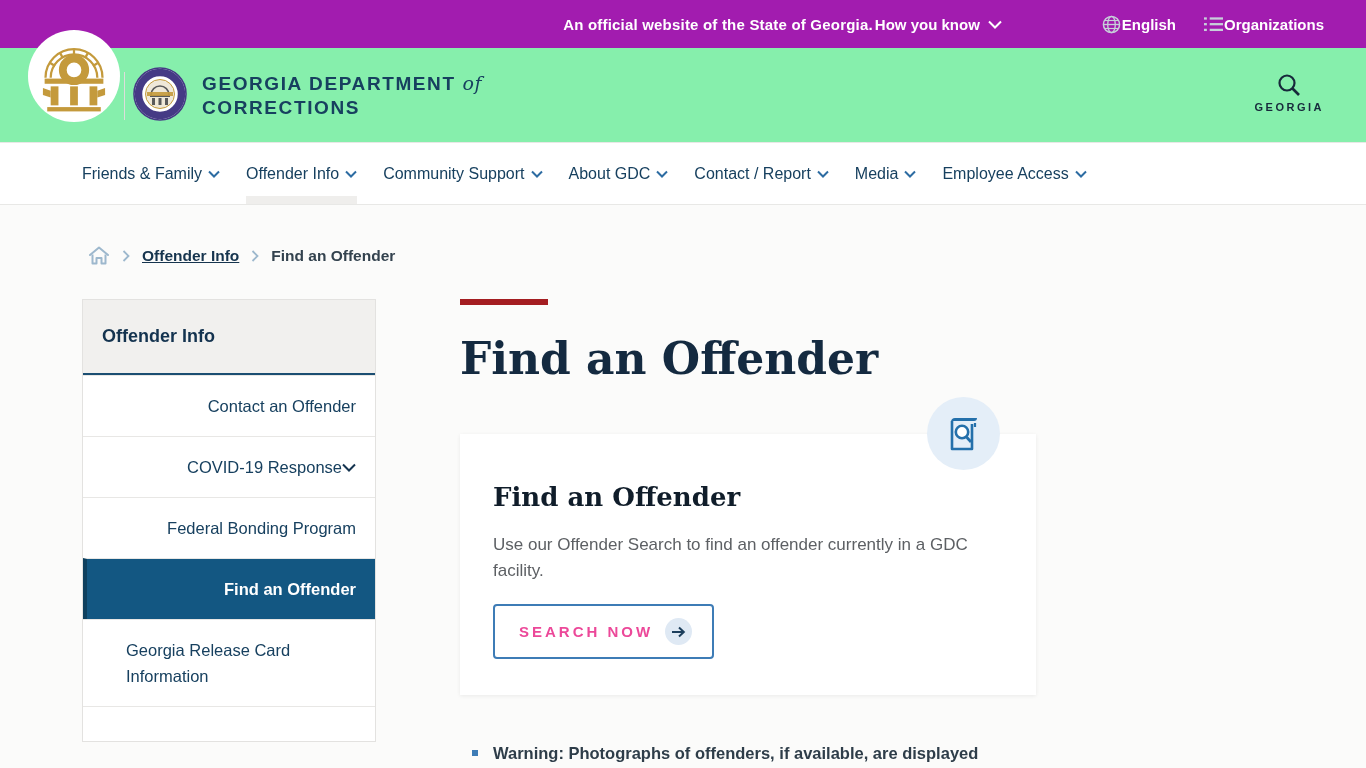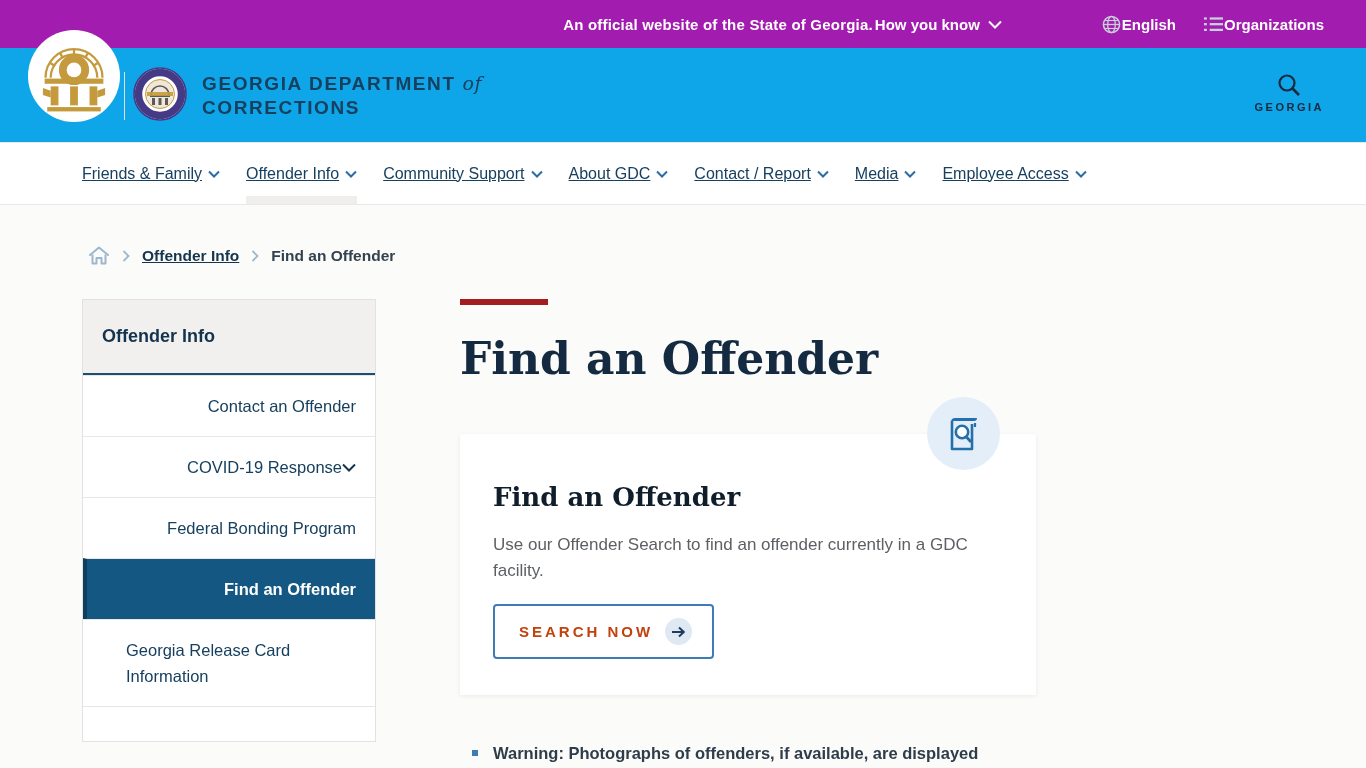--- a/index.html
+++ b/index.html
@@ -9,37 +9,37 @@
   
   .topbar { height:48px; background:#a21caf; display:flex; align-items:center; justify-content:flex-end;
             padding:0 42px; color:#ffffff; position:relative; z-index:1; }
   .topbar .official { font-size:15px; font-weight:bold; letter-spacing:.2px; }
   .howknow { display:flex; align-items:center; gap:8px; margin-left:2px; margin-right:72px; cursor:pointer; }
   .howknow span { font-size:15px; font-weight:bold; }
   .top-link { display:flex; align-items:center; gap:1px; margin-left:28px; cursor:pointer; }
   .top-link span { font-size:15px; font-weight:bold; }
 
   
-  .header { height:95px; background:#0ea5e9; border-bottom:1px solid #e8e8e6; position:relative; }
+  .header { height:95px; background:#86efac; border-bottom:1px solid #e8e8e6; position:relative; }
   .logo-circle { position:absolute; left:28px; top:-18px; width:92px; height:92px; background:#ffffff;
                  border-radius:50%; z-index:2; display:flex; align-items:center; justify-content:center; }
   .logo-divider { position:absolute; left:124px; top:24px; height:48px; width:1px; background:#dddddb; }
   .seal { position:absolute; left:133px; top:19px; }
   .agency { position:absolute; left:202px; top:23px; line-height:24px; }
   .agency .ln { font-size:19px; font-weight:bold; letter-spacing:1.6px; color:#17405f; }
   .agency .of { font-family:"DejaVu Serif", serif; font-style:italic; font-weight:normal; letter-spacing:.5px;
                 text-transform:none; font-size:19px; }
   .hdr-search { position:absolute; right:42px; top:24px; display:flex; flex-direction:column; align-items:center;
                 gap:3px; cursor:pointer; }
   .hdr-search .lbl { font-size:11px; font-weight:bold; letter-spacing:2.5px; color:#17293b; }
 
   
   .nav { height:62px; background:#ffffff; border-bottom:1px solid #e8e8e6; display:flex; align-items:stretch;
          padding-left:82px; }
-  .nav-item { display:flex; align-items:center; gap:6px; margin-right:26px; position:relative; cursor:pointer;text-decoration:underline; }
+  .nav-item { display:flex; align-items:center; gap:6px; margin-right:26px; position:relative; cursor:pointer; }
   .nav-item span { font-size:16px; font-weight:500; color:#17405f; white-space:nowrap; }
   .nav-item.active::after { content:""; position:absolute; left:0; right:0; bottom:0; height:8px; background:#efeeec; }
 
   
   .breadcrumb { display:flex; align-items:center; gap:12px; padding:40px 0 0 88px; }
   .crumb-link { font-size:15.5px; font-weight:600; color:#16344e; text-decoration:underline; cursor:pointer; }
   .crumb-current { font-size:15.5px; font-weight:600; color:#33424e; }
 
   
   .content { display:flex; padding-left:82px; margin-top:33px; align-items:flex-start; }
@@ -59,21 +59,21 @@
   .page-title { font-family:"DejaVu Serif", serif; font-weight:bold; font-size:44px; color:#142a40;
                 margin-top:28px; letter-spacing:0; }
   .card-wrap { position:relative; margin-top:50px; }
   .card-icon { position:absolute; top:-37px; right:36px; width:73px; height:73px; border-radius:50%;
                background:#e4eef8; display:flex; align-items:center; justify-content:center; }
   .card { background:#ffffff; box-shadow:0 1px 4px rgba(0,0,0,.07); padding:48px 33px 36px; }
   .card-h { font-family:"DejaVu Serif", serif; font-weight:bold; font-size:26px; color:#101d2a; }
   .card-p { margin-top:20px; font-size:17px; line-height:26px; color:#5d6064; max-width:485px; }
   .search-now { margin-top:20px; display:inline-flex; align-items:center; background:#ffffff;
                 border:2px solid #3e7cb6; border-radius:4px; padding:12px 20px 12px 24px; cursor:pointer; }
-  .search-now .lbl { font-size:15px; font-weight:600; letter-spacing:3px; color:#c2410c; }
+  .search-now .lbl { font-size:15px; font-weight:600; letter-spacing:3px; color:#ec4899; }
   .arrow-circle { width:27px; height:27px; border-radius:50%; background:#dfe9f4; display:flex;
                   align-items:center; justify-content:center; margin-left:12px; }
 
   .warning-row { display:flex; margin-top:46px; padding-left:12px; }
   .bullet-sq { width:6px; height:6px; background:#3e7cb6; margin:9px 15px 0 0; flex-shrink:0; }
   .warning-txt { font-size:16.5px; font-weight:bold; color:#2e3d49; line-height:24px; }
 
   svg { display:block; }
 </style>
 </head>

